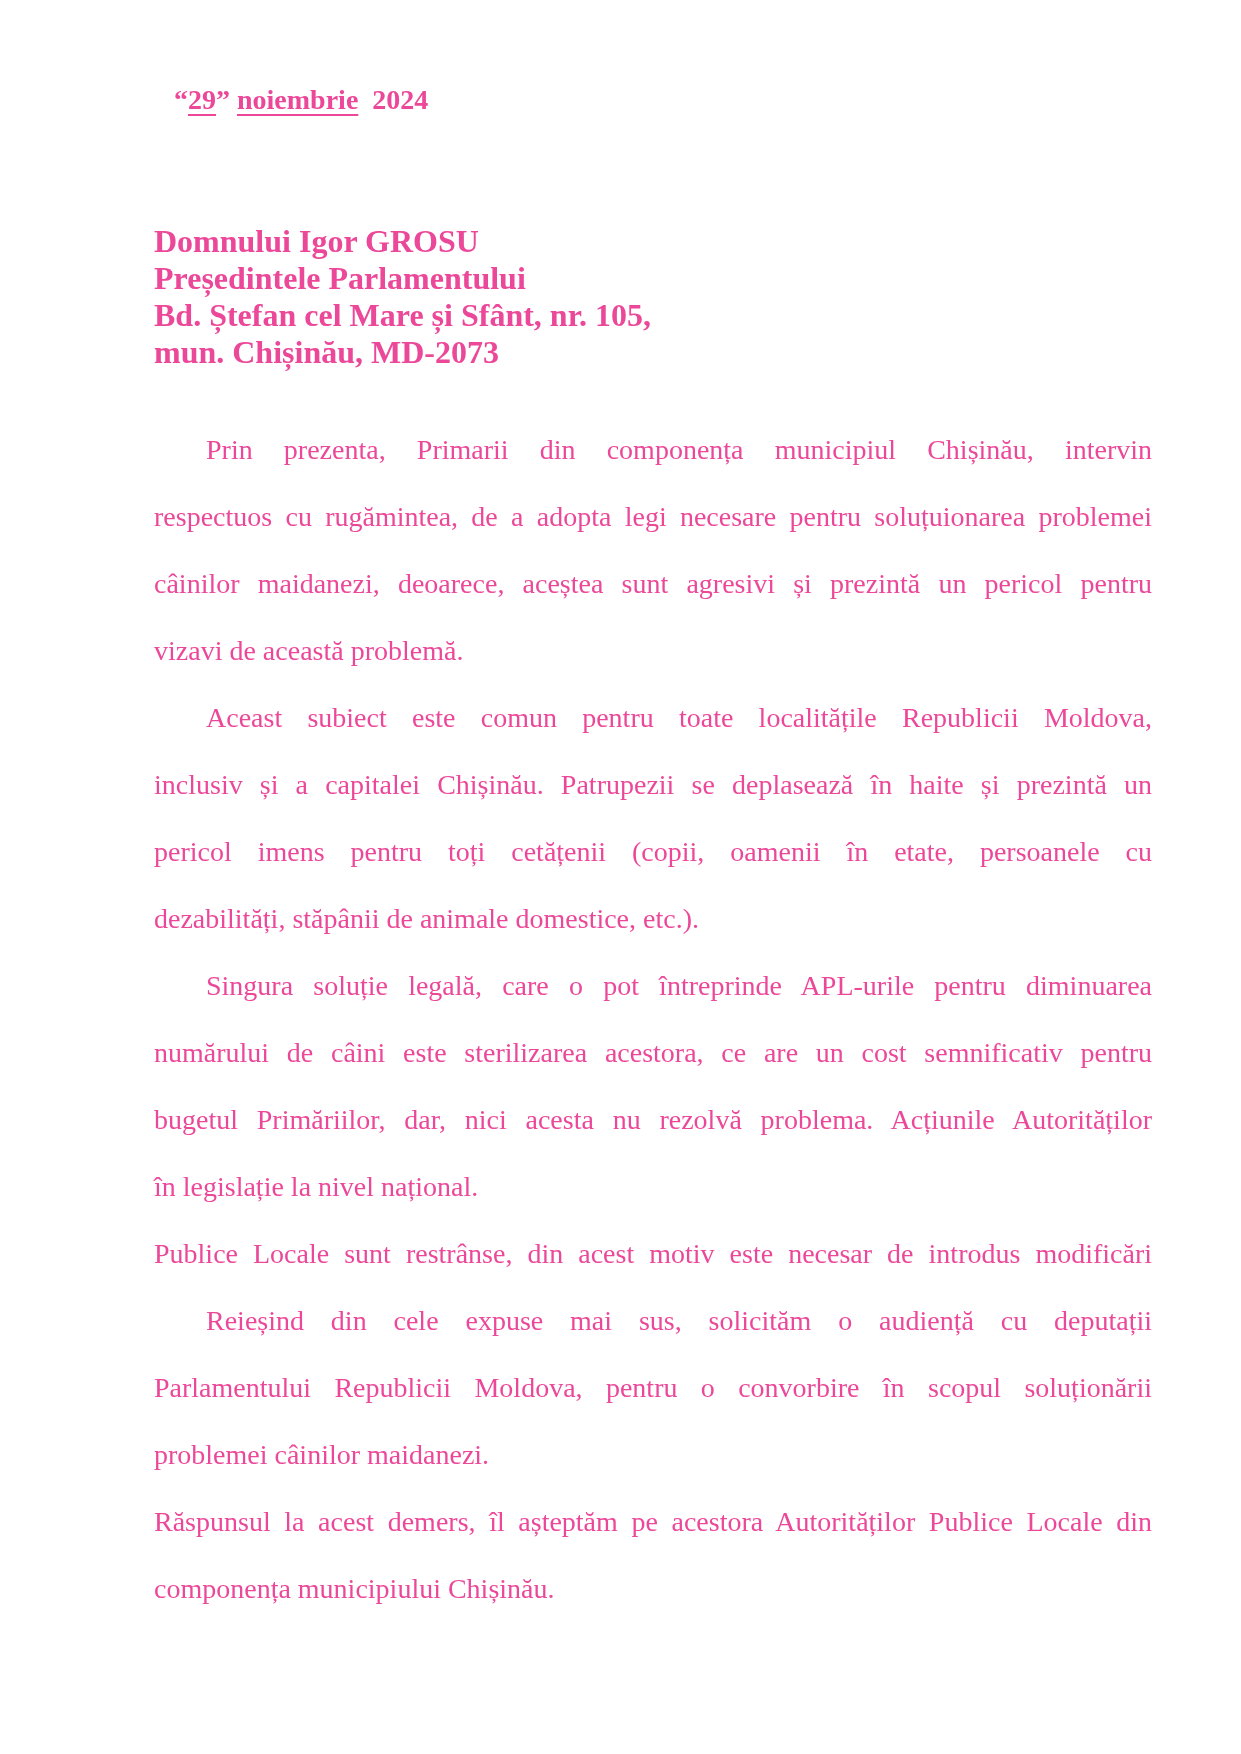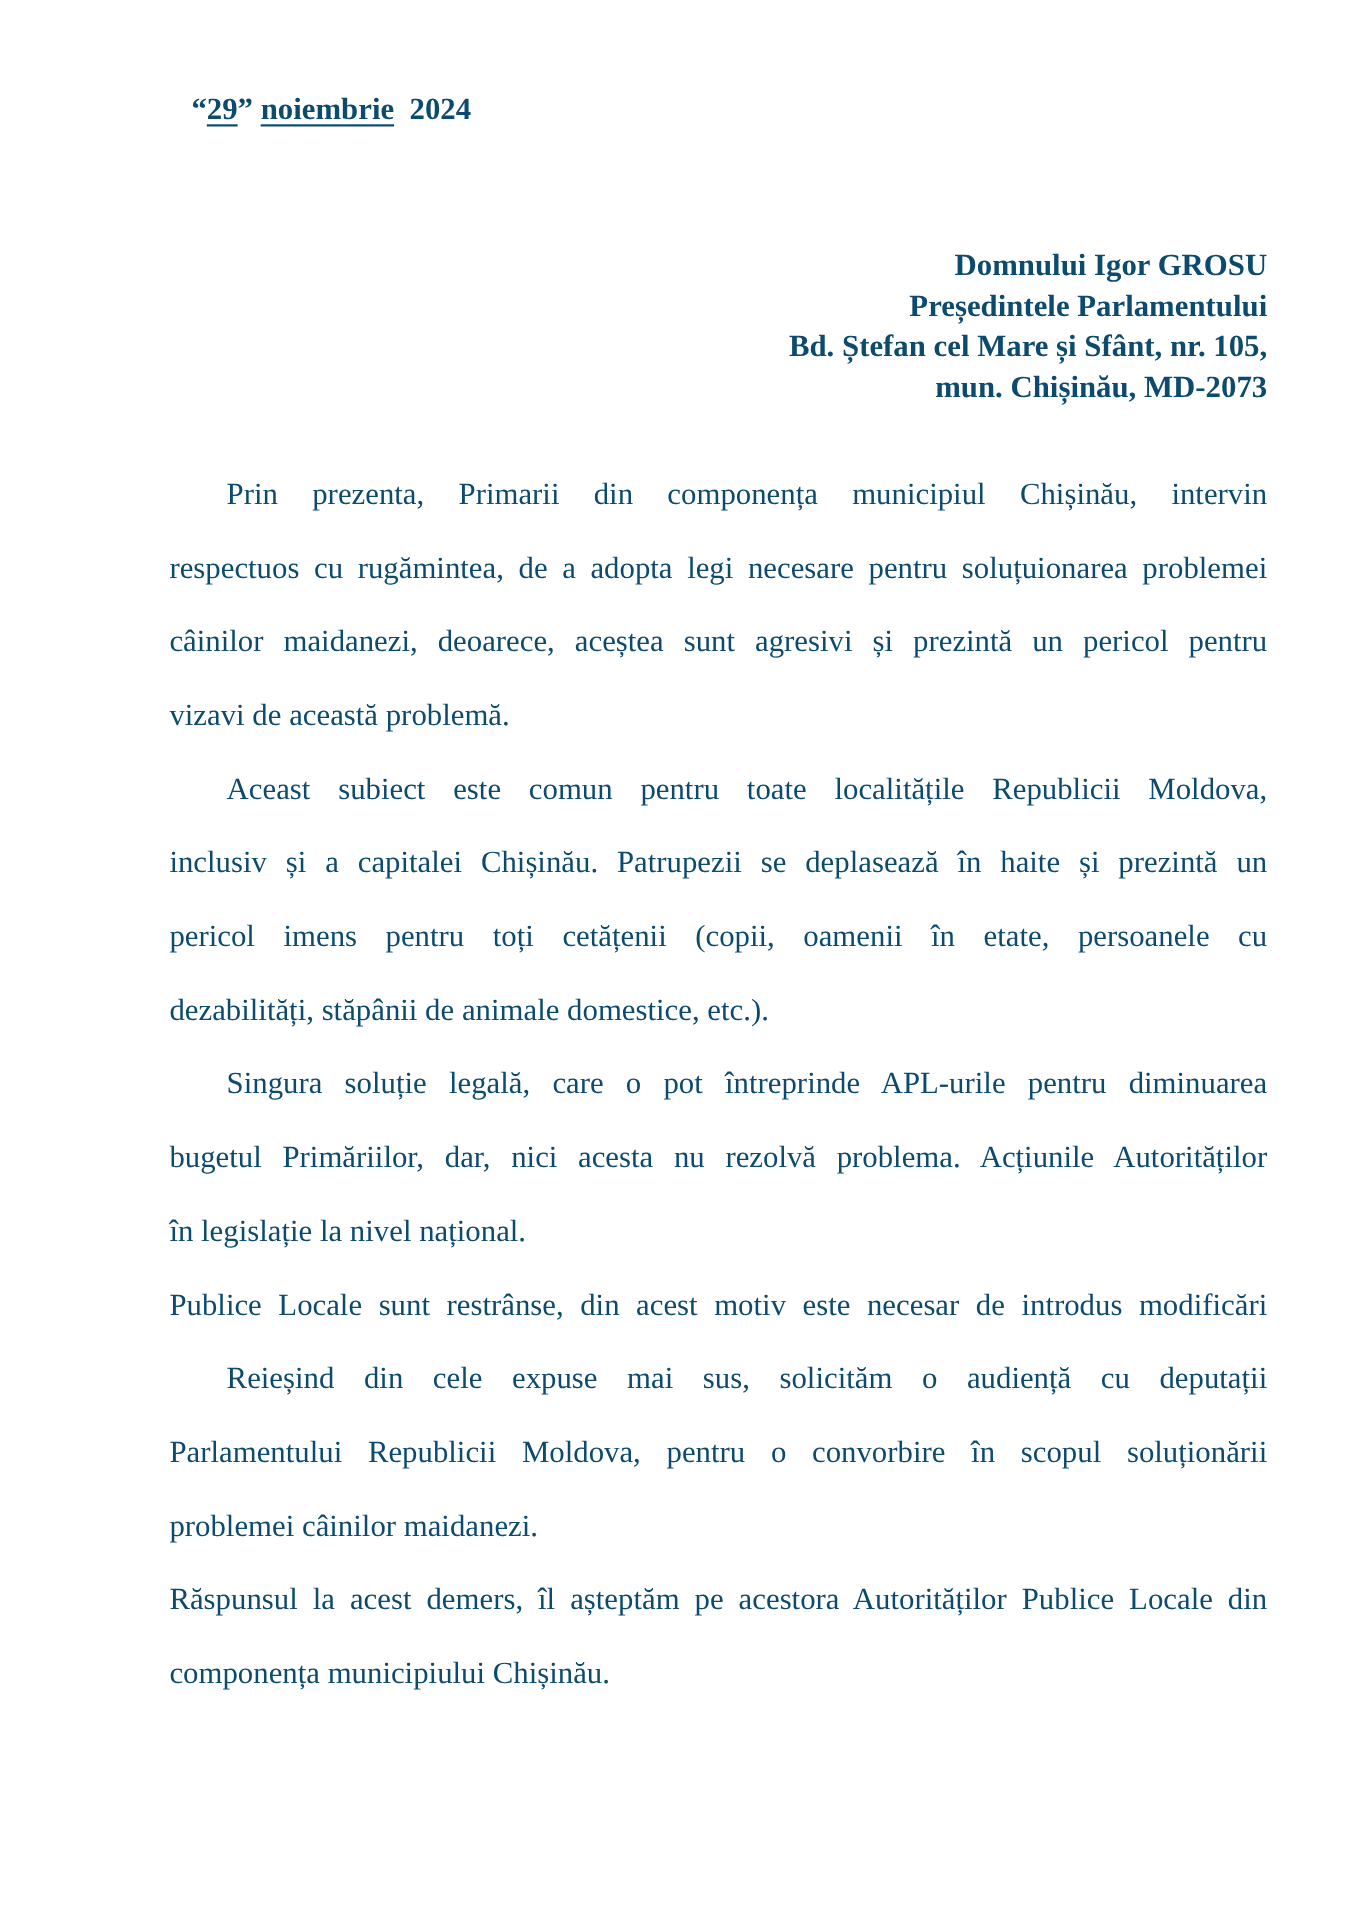--- a/index.html
+++ b/index.html
@@ -5,43 +5,43 @@
   html, body {
     margin: 0;
     padding: 0;
     background: #ffffff;
   }
   .page {
     position: relative;
     width: 1241px;
     height: 1754px;
     background: #ffffff;
-    color: #0c4a6e;
+    color: #ec4899;
     font-family: "Liberation Serif", serif;
     box-sizing: border-box;
     padding: 84px 89px 0 154px;
     overflow: hidden;
   }
   .date-line {
     font-size: 28px;
     font-weight: bold;
     line-height: 32px;
     padding-left: 20px;
     white-space: pre;
   }
   .date-line .u {
     text-decoration: underline;
     text-decoration-thickness: 2px;
     text-underline-offset: 5px;
   }
   .recipient {
     margin-top: 107px;
-    text-align: right;
+    text-align: left;
     font-weight: bold;
-    font-size: 28px;
+    font-size: 32px;
     line-height: 37px;
   }
   .letter-body {
     margin-top: 45px;
     font-size: 28px;
     line-height: 67px;
   }
   .body-line {
     text-align: justify;
     text-align-last: justify;
@@ -67,20 +67,21 @@
   <div class="letter-body">
       <div class="body-line para-first indented">Prin prezenta, Primarii din componența municipiul Chișinău, intervin</div>
       <div class="body-line">respectuos cu rugămintea, de a adopta legi necesare pentru soluțuionarea problemei</div>
       <div class="body-line">câinilor maidanezi, deoarece, aceștea sunt agresivi și prezintă un pericol pentru</div>
       <div class="body-line para-last">vizavi de această problemă.</div>
       <div class="body-line para-first indented">Aceast subiect este comun pentru toate localitățile Republicii Moldova,</div>
       <div class="body-line">inclusiv și a capitalei Chișinău. Patrupezii se deplasează în haite și prezintă un</div>
       <div class="body-line">pericol imens pentru toți cetățenii (copii, oamenii în etate, persoanele cu</div>
       <div class="body-line para-last">dezabilități, stăpânii de animale domestice, etc.).</div>
       <div class="body-line para-first indented">Singura soluție legală, care o pot întreprinde APL-urile pentru diminuarea</div>
+      <div class="body-line">numărului de câini este sterilizarea acestora, ce are un cost semnificativ pentru</div>
       <div class="body-line">bugetul Primăriilor, dar, nici acesta nu rezolvă problema. Acțiunile Autorităților</div>
       <div class="body-line para-last">în legislație la nivel național.</div>
       <div class="body-line">Publice Locale sunt restrânse, din acest motiv este necesar de introdus modificări</div>
       <div class="body-line para-first indented">Reieșind din cele expuse mai sus, solicităm o audiență cu deputații</div>
       <div class="body-line">Parlamentului Republicii Moldova, pentru o convorbire în scopul soluționării</div>
       <div class="body-line para-last">problemei câinilor maidanezi.</div>
       <div class="body-line para-first">Răspunsul la acest demers, îl așteptăm pe acestora Autorităților Publice Locale din</div>
       <div class="body-line para-last">componența municipiului Chișinău.</div>
     </div>
 </div>

